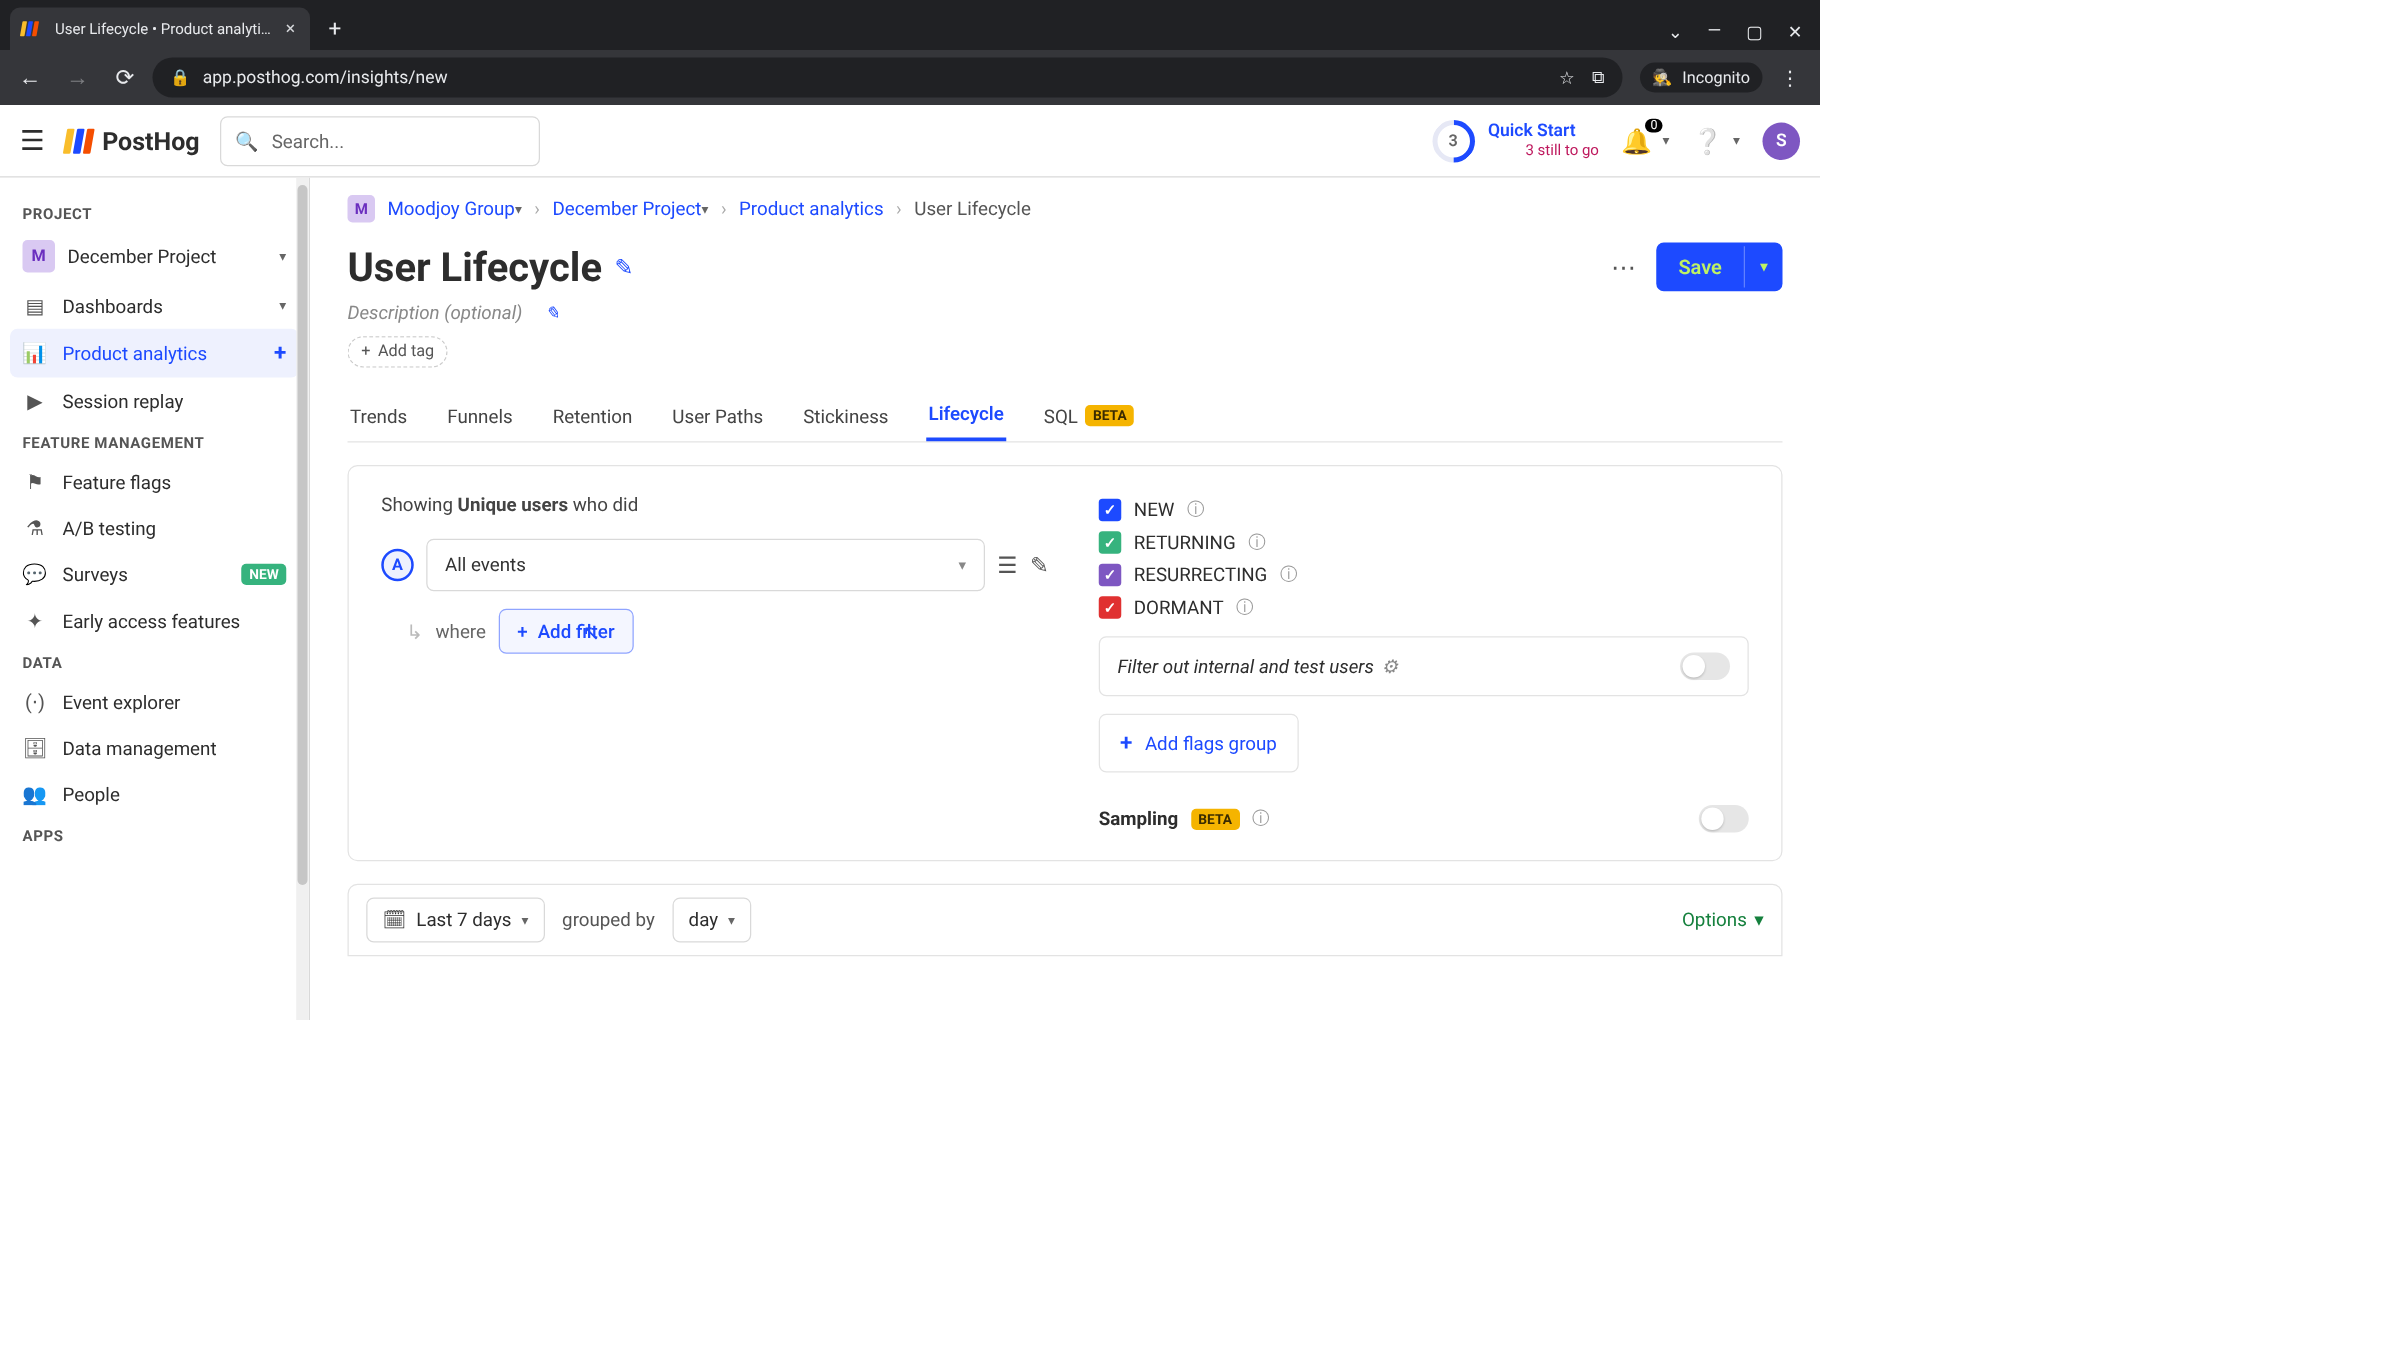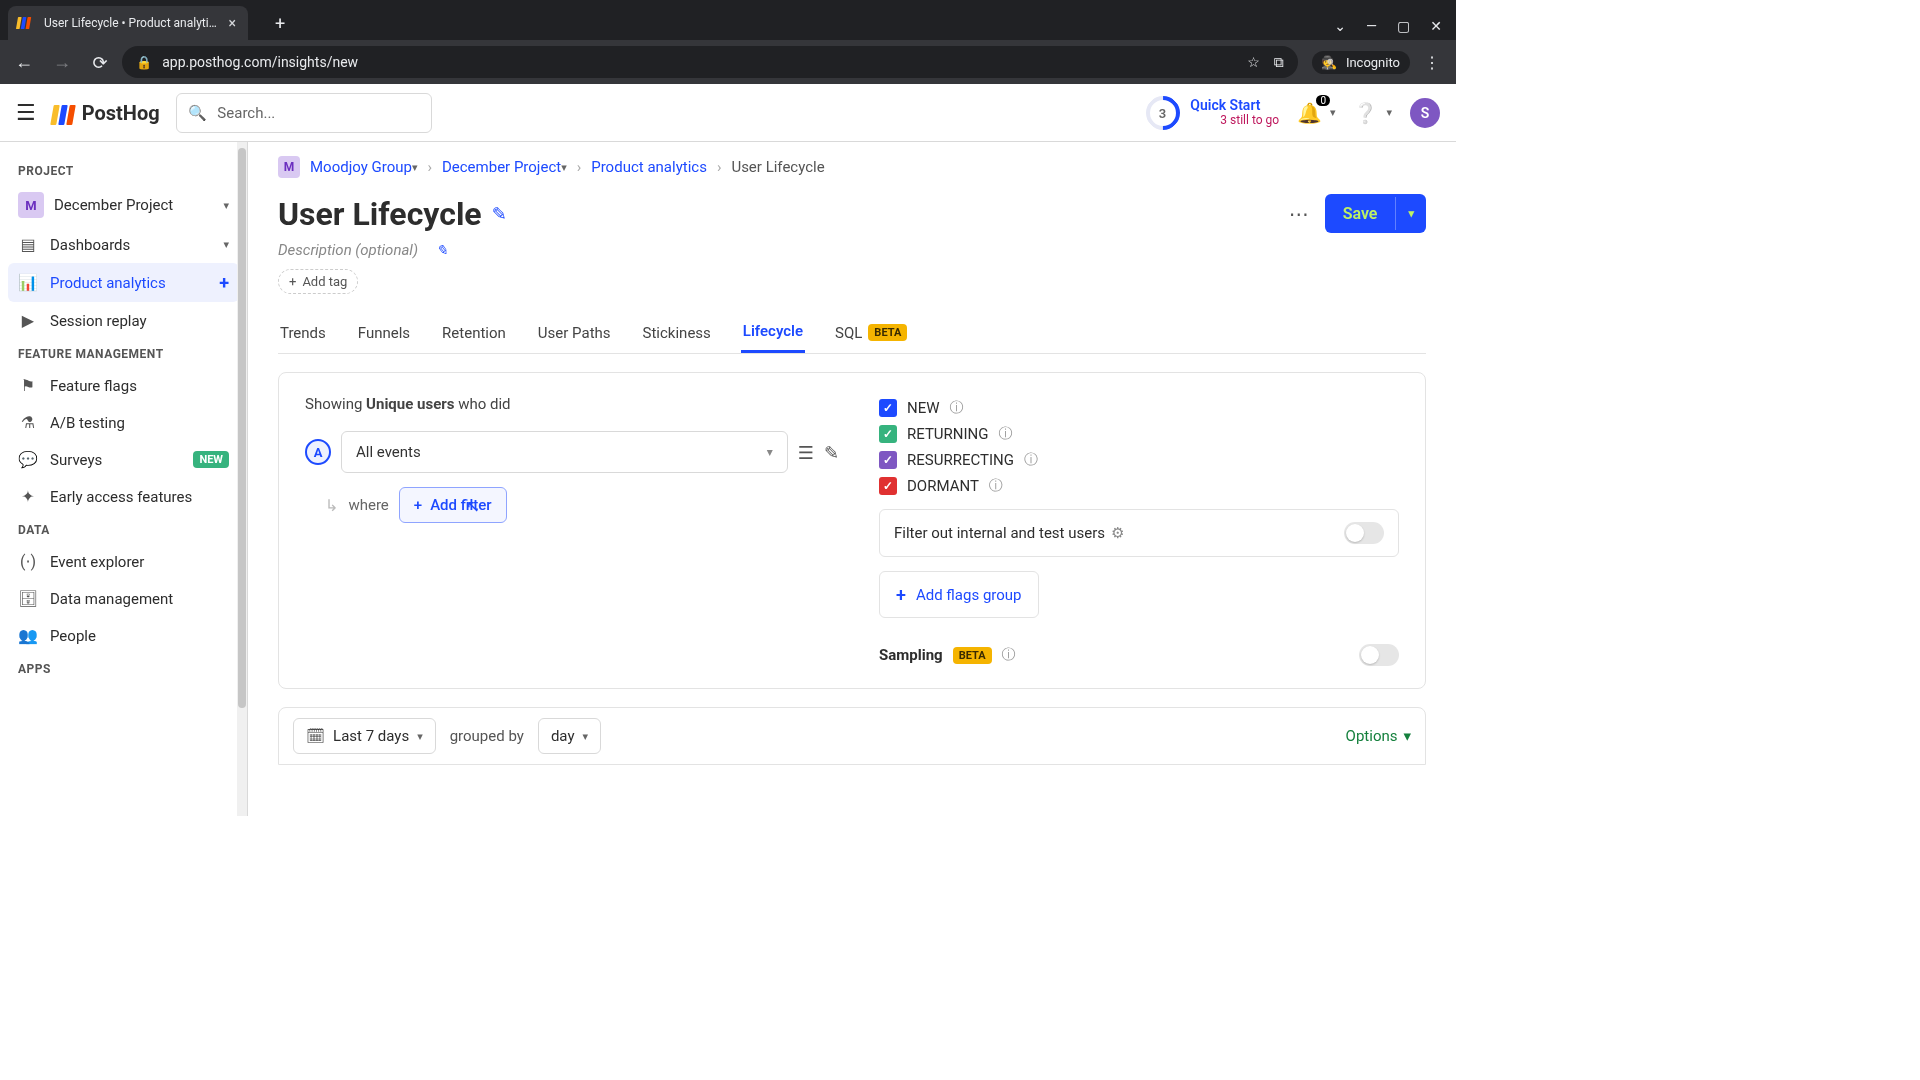--- a/index.html
+++ b/index.html
@@ -1,39 +1,39 @@
 <!DOCTYPE html>
 <html><head>
 <meta charset="utf-8">
 <style>
   * { box-sizing: border-box; margin: 0; padding: 0; }
   html, body { width: 1456px; height: 816px; font-family: -apple-system, BlinkMacSystemFont, 'Segoe UI', Roboto, sans-serif; overflow: hidden; color: #2d2d2d; }
   
   .chrome-frame { width: 100%; height: 100%; background: #fff; display: flex; flex-direction: column; }
-  .tab-strip { height: 40px; background: #202124; display: flex; align-items: flex-end; padding-left: 8px; gap: 12px; }
+  .tab-strip { height: 40px; background: #202124; display: flex; align-items: flex-end; padding-left: 8px; }
   .browser-tab { display: flex; align-items: center; gap: 8px; background: #35363a; color: #e8eaed; height: 34px; border-radius: 8px 8px 0 0; padding: 0 12px; font-size: 12px; max-width: 240px; }
   .browser-tab .favicon { width: 16px; height: 16px; display:inline-flex; align-items:center; justify-content:center; }
   .browser-tab .tab-title { white-space: nowrap; overflow: hidden; text-overflow: ellipsis; flex: 1; }
   .browser-tab .tab-close { font-size: 14px; opacity: .9; }
   .new-tab { color: #e8eaed; width: 28px; height: 28px; display:flex; align-items:center; justify-content:center; margin-left: 6px; margin-bottom: 3px; font-size: 18px; }
   .win-controls { margin-left: auto; display: flex; gap: 20px; padding: 0 14px 6px; color: #e8eaed; font-size: 14px; }
   .addr-bar { height: 44px; background: #35363a; display: flex; align-items: center; padding: 0 8px; gap: 6px; }
   .nav-btn { width: 32px; height: 32px; display:flex; align-items:center; justify-content:center; color: #e8eaed; border-radius: 50%; font-size: 18px; }
   .nav-btn.disabled { opacity: .4; }
   .omnibox { flex: 1; background: #202124; border-radius: 18px; height: 32px; display:flex; align-items:center; padding: 0 14px; color: #e8eaed; font-size: 14px; gap: 10px; }
   .omnibox .lock { font-size: 13px; }
   .omni-right { margin-left: auto; display:flex; gap: 14px; align-items:center; }
   .addr-right { display:flex; align-items:center; gap: 14px; color: #e8eaed; padding: 0 8px; }
   .incognito-pill { display:flex; align-items:center; gap:8px; background:#202124; padding: 4px 10px; border-radius: 16px; font-size: 13px; }
 
   
   .app { flex: 1; display: flex; flex-direction: column; background: #fff; }
   .app-header { height: 58px; border-bottom: 1px solid #d9d9d9; display:flex; align-items:center; padding: 0 16px; gap: 16px; }
   .hamburger { font-size: 22px; cursor:pointer; }
-  .brand { display:flex; align-items:flex-end; gap:8px; font-weight:700; font-size: 20px; }
+  .brand { display:flex; align-items:center; gap:8px; font-weight:700; font-size: 20px; }
   .brand-logo { display:flex; gap:2px; }
   .brand-logo span { width:6px; height:20px; display:inline-block; border-radius:1px; }
   .brand-logo span:nth-child(1){ background:#f9bd2b; transform:skewX(-10deg);}
   .brand-logo span:nth-child(2){ background:#1d4aff; transform:skewX(-10deg);}
   .brand-logo span:nth-child(3){ background:#f54e00; transform:skewX(-10deg);}
   .search-box { display:flex; align-items:center; gap:10px; border:1px solid #d9d9d9; border-radius:6px; height:40px; width:256px; padding:0 12px; color:#666; font-size:15px; }
   .header-right { margin-left:auto; display:flex; align-items:center; gap:18px; }
   .quick-start { display:flex; align-items:center; gap:10px; color:#1d4aff; }
   .qs-ring { width:34px; height:34px; border-radius:50%; border:4px solid #e6e8f5; border-top-color:#1d4aff; border-right-color:#1d4aff; transform:rotate(45deg); display:flex; align-items:center; justify-content:center; }
   .qs-ring span { transform:rotate(-45deg); color:#666; font-size:13px; font-weight:600; }
@@ -100,21 +100,21 @@
 
   .rc-title { font-weight:700; font-size:15px; margin-bottom:12px; }
   .toggle-row { display:flex; align-items:center; gap:10px; padding:4px 0; font-size:15px; }
   .chk { width:18px; height:18px; border-radius:3px; display:flex; align-items:center; justify-content:center; color:#fff; font-size:12px; font-weight:700; }
   .chk.blue { background:#1d4aff; }
   .chk.green { background:#36b37e; }
   .chk.purple { background:#7e57c2; }
   .chk.red { background:#e03131; }
   .info-ic { color:#999; font-size:14px; }
   .filters-title { font-weight:700; font-size:15px; margin-top:20px; }
-  .filter-card { border:1px solid #e3e3e3; border-radius:6px; padding:12px 14px; margin-top:10px; display:flex; align-items:center; font-size:15px; }
+  .filter-card { border:1px solid #e3e3e3; border-radius:6px; padding:12px 14px; margin-top:10px; display:flex; align-items:center; font-size:15px;font-style:italic; }
   .gear { color:#888; margin-left:6px; }
   .switch { margin-left:auto; width:40px; height:22px; background:#e6e6e6; border-radius:11px; position:relative; }
   .switch .knob { width:18px; height:18px; background:#fff; border-radius:50%; position:absolute; top:2px; left:2px; box-shadow:0 1px 2px rgba(0,0,0,.2); }
   .add-group { display:inline-flex; align-items:center; gap:10px; border:1px solid #e3e3e3; border-radius:6px; padding:12px 16px; margin-top:14px; color:#1d4aff; font-size:15px; }
   .add-group .plus { font-size:18px; font-weight:600; }
   .sampling-row { display:flex; align-items:center; gap:10px; margin-top:26px; font-size:15px; }
   .sampling-row .lbl { font-weight:700; }
 
   .footer-bar { border:1px solid #e3e3e3; border-top:1px solid #e3e3e3; border-radius:8px 8px 0 0; margin-top:18px; padding:10px 14px; display:flex; align-items:center; gap:14px; font-size:15px; }
   .chip { border:1px solid #d9d9d9; border-radius:6px; padding:8px 12px; display:flex; align-items:center; gap:8px; }

